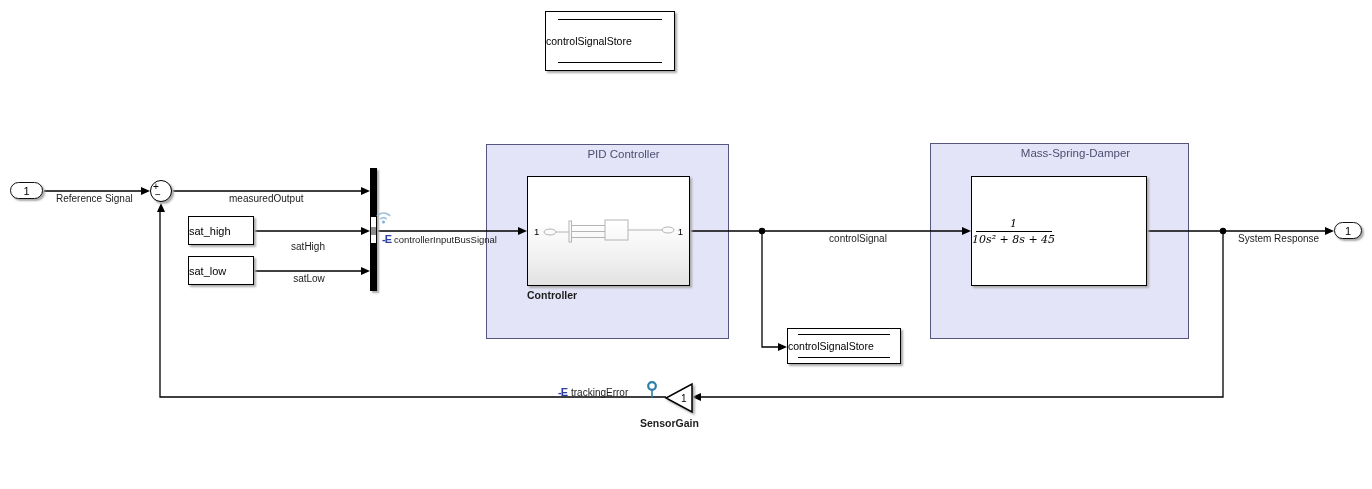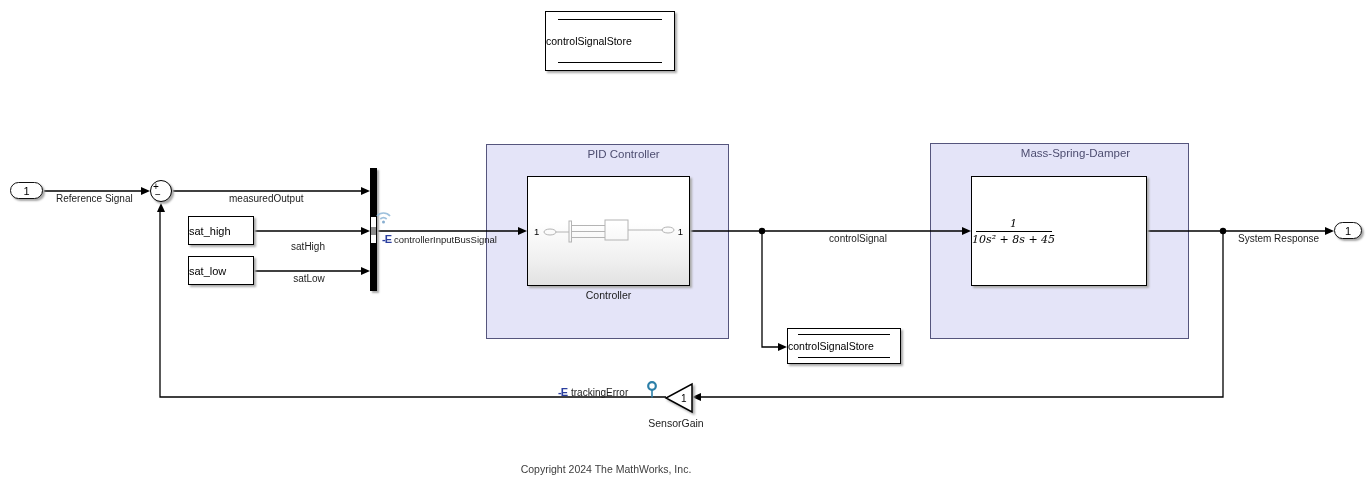--- a/index.html
+++ b/index.html
@@ -23,21 +23,21 @@
   .port{
     position:absolute;background:#fff;border:1.5px solid #111;box-sizing:border-box;
     border-radius:9px;box-shadow:2px 2px 2px #aaa;z-index:4;
     display:flex;align-items:center;justify-content:center;font-size:11px;color:#000;
   }
   .ds-line{position:absolute;border-top:1.6px solid #000;height:0;}
   .lbl{
     position:absolute;font-size:10px;color:#1c1c1c;z-index:5;text-align:center;white-space:nowrap;
   }
   .lbl-left{text-align:left;}
-  .blk-name{position:absolute;font-size:10.5px;color:#1c1c1c;z-index:5;text-align:center;white-space:nowrap;}
+  .blk-name{position:absolute;font-size:10.5px;color:#1c1c1c;z-index:5;white-space:nowrap;font-weight:bold;}
   .sum{
     position:absolute;width:22px;height:22px;border-radius:50%;background:#fff;
     border:1.5px solid #000;box-sizing:border-box;box-shadow:2px 2px 2px #aaa;z-index:4;
   }
   .sum .s-plus{position:absolute;left:2px;top:0px;font-size:10px;color:#000;}
   .sum .s-minus{position:absolute;left:4px;top:8px;font-size:10px;color:#000;}
   .busbar{position:absolute;left:370px;top:168px;width:7px;height:123px;background:#000;
     box-shadow:2px 2px 2px #aaa;z-index:4;}
   .busbar .notch{position:absolute;left:0.5px;top:49px;width:5px;height:26px;background:#fff;}
   .busbar .notch-mid{position:absolute;left:0.5px;top:59px;width:5px;height:8px;background:#8c8c8c;}
@@ -188,15 +188,14 @@
   </svg>
   <div class="blk-name" style="left:640px;top:417px;width:72px;">SensorGain</div>
 
   <span class="bus-elem-icon" style="left:558px;top:386px;">-E</span>
   <div class="lbl lbl-left" style="left:571px;top:387px;">trackingError</div>
   <svg style="position:absolute;left:645px;top:380px;z-index:6;" width="14" height="18">
     <circle cx="7" cy="6" r="3.8" stroke="#2c7fa8" stroke-width="2.2" fill="#fff"></circle>
     <line x1="7" y1="10" x2="7" y2="17.5" stroke="#2c7fa8" stroke-width="1.6"></line>
   </svg>
 
-  <div class="footer">Copyright 2024 The MathWorks, Inc.</div>
 
 </div>
 
 </body></html>

